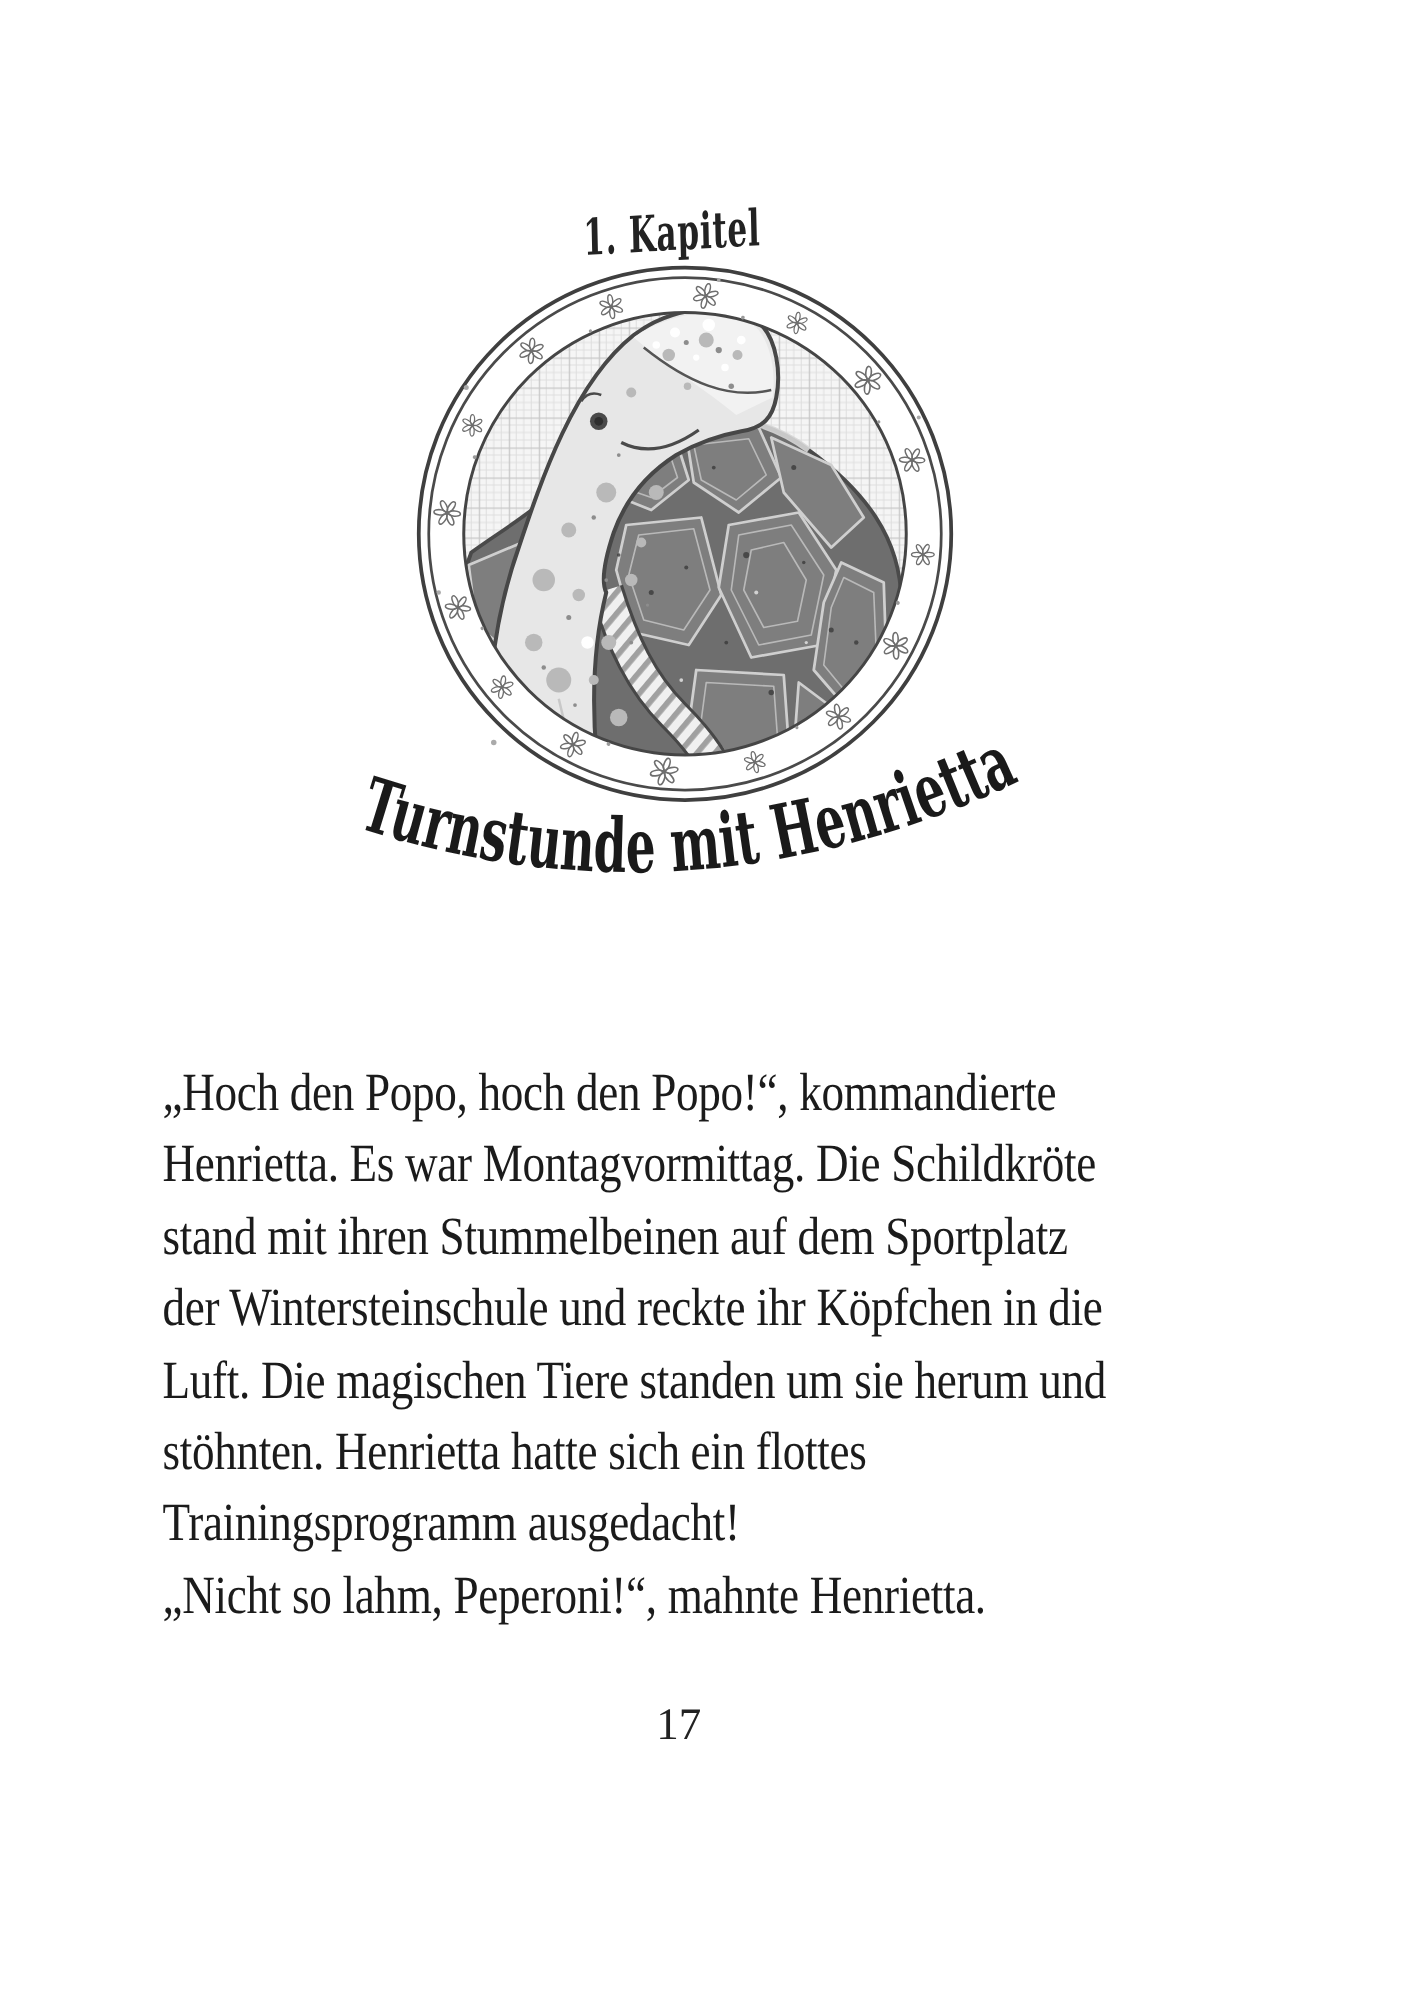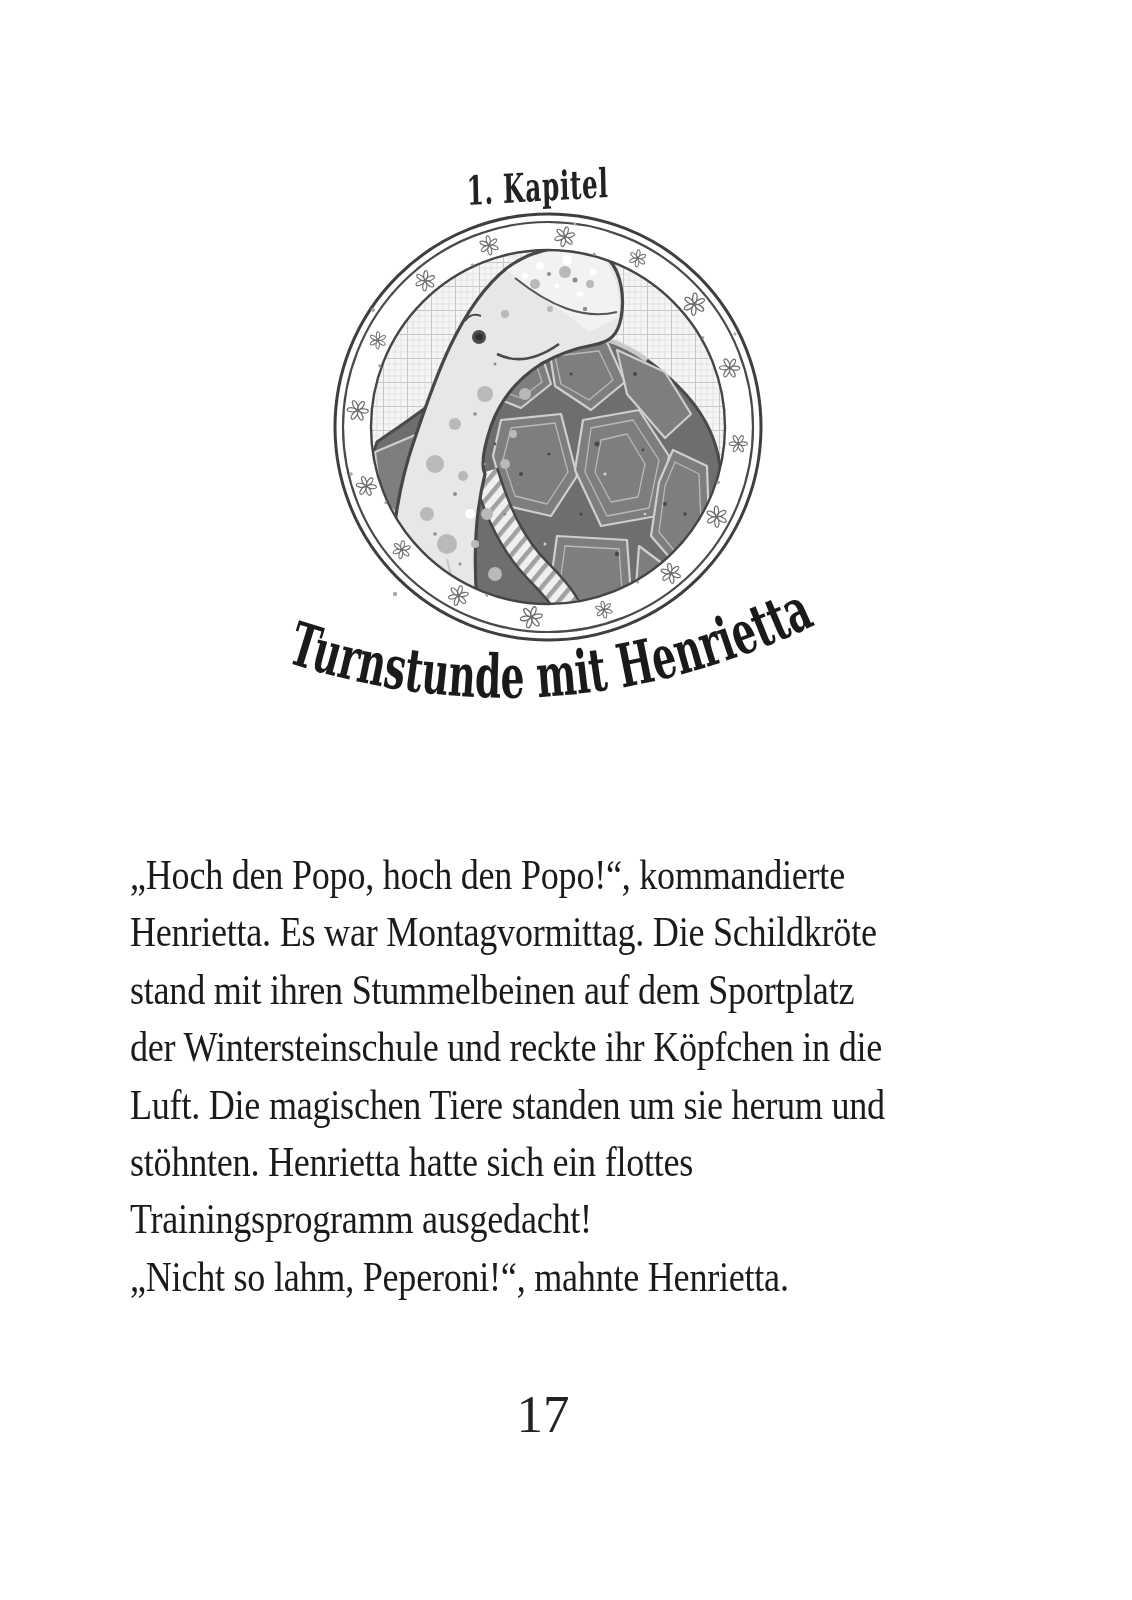--- a/index.html
+++ b/index.html
@@ -23,21 +23,21 @@
 
   .body-text{
     position:absolute;left:130px;top:846px;
     transform:scaleX(0.84);transform-origin:0 0;
     font-size:43px;line-height:57.4px;letter-spacing:-0.3px;
     color:#1b1b1b;white-space:nowrap;
   }
 
   .page-number{
     position:absolute;left:543px;top:1358px;transform:translateX(-50%);
-    font-size:53px;color:#222;margin-top:26px;
+    font-size:36px;color:#222;
   }
 </style>
 </head>
 <body>
 
 <div class="page">
 
   <div class="chapter-label">1. Kapitel</div>
 
   <svg class="illustration" viewBox="0 0 426 426" aria-hidden="true">

